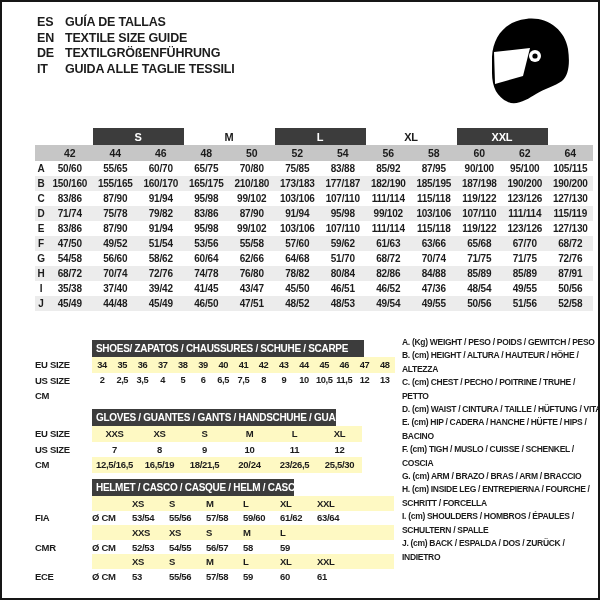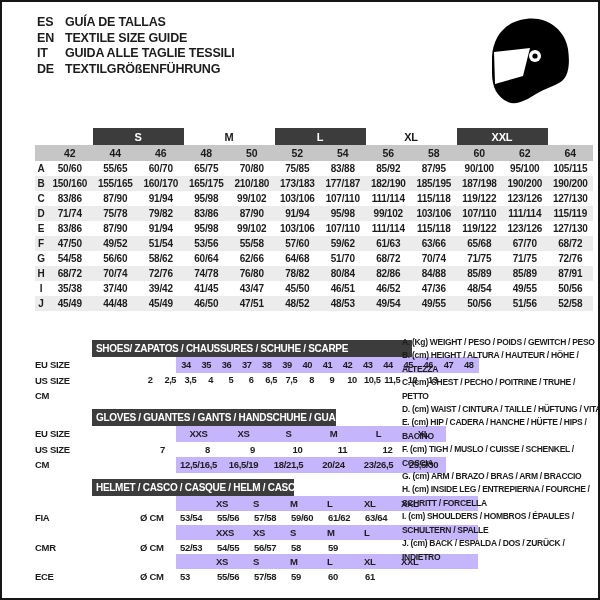--- a/index.html
+++ b/index.html
@@ -23,24 +23,24 @@
   table.apparel tr.group-row td { height:17px; font-size:11px; }
   table.apparel td.dark { background:#3c3c3c; color:#fff; }
   table.apparel tr.sizes-row td { background:#c6c6c6; height:16px; font-size:10.5px; }
   table.apparel tr.stripe td { background:#ececec; }
   
   .section { position:absolute; left:33px; }
   .sec-bar { margin-left:57px; background:#3c3c3c; color:#fff; font-weight:bold;
     font-size:10px; letter-spacing:-0.3px; height:17px; line-height:17px;
     padding-left:4px; box-sizing:border-box; white-space:nowrap; overflow:hidden; }
   .sec-row { display:flex; height:15.5px; align-items:center;
-    font-size:9.5px; font-weight:bold; letter-spacing:-0.3px;gap:48px; }
+    font-size:9.5px; font-weight:bold; letter-spacing:-0.3px; }
   .sec-label { width:57px; }
   .sec-cells { display:flex; height:100%; align-items:center; }
-  .sec-cells.shaded { background:#c4b5fd;margin-left:36px; }
+  .sec-cells.shaded { background:#fef9c3; }
   .shoe-cell  { width:20.2px; text-align:center; font-size:9.3px; letter-spacing:-0.4px; }
   .glove-cell { width:45px;  text-align:center; }
   .helmet-section .sec-row { height:14.6px; }
   .sec-cells.helm { width:302px; }
   .helm-unit { width:40px; }
   .helm-cell { width:37px; text-align:left; }
   
   .legend { position:absolute; left:400px; top:334px; width:200px;
     font-size:8.5px; font-weight:bold; letter-spacing:-0.3px; line-height:13.4px; }
 </style>
@@ -52,26 +52,26 @@
   <div class="langs">
       <div class="lang-row">
         <span class="lang-code">ES</span>
         <span class="lang-title">GUÍA DE TALLAS</span>
       </div>
       <div class="lang-row">
         <span class="lang-code">EN</span>
         <span class="lang-title">TEXTILE SIZE GUIDE</span>
       </div>
       <div class="lang-row">
+        <span class="lang-code">DE</span>
+        <span class="lang-title">TEXTILGRÖßENFÜHRUNG</span>
+      </div>
+      <div class="lang-row">
         <span class="lang-code">IT</span>
         <span class="lang-title">GUIDA ALLE TAGLIE TESSILI</span>
-      </div>
-      <div class="lang-row">
-        <span class="lang-code">DE</span>
-        <span class="lang-title">TEXTILGRÖßENFÜHRUNG</span>
       </div>
     </div>
 
   <div class="helmet-logo">
     <svg viewBox="0 0 80 90" width="80" height="90">
       <path d="M37 2 C58 -1 76 13 79 32 C81 46 80 58 73 64 C66 69 55 72 47 77 C39 82 28 89 19 85 C8 80 3 70 3 56 L3 40 C4 18 18 4 37 2 Z" fill="#000"></path>
       <polygon points="5,35 41,31 34,59 6,67" fill="#fff"></polygon>
       <circle cx="46" cy="39" r="6" fill="#fff"></circle>
       <circle cx="46" cy="39" r="2.6" fill="#000"></circle>
     </svg>
@@ -255,21 +255,21 @@
           <td>49/54</td>
           <td>49/55</td>
           <td>50/56</td>
           <td>51/56</td>
           <td>52/58</td>
         </tr>
       </tbody>
   </table>
 
   <div class="section" style="top:338px">
-    <div class="sec-bar" style="width:320px">SHOES/ ZAPATOS / CHAUSSURES / SCHUHE / SCARPE</div>
+    <div class="sec-bar" style="width:272px">SHOES/ ZAPATOS / CHAUSSURES / SCHUHE / SCARPE</div>
     <div>
         <div class="sec-row">
           <div class="sec-label">EU SIZE</div>
           <div class="sec-cells shaded">
             <div class="shoe-cell">34</div>
             <div class="shoe-cell">35</div>
             <div class="shoe-cell">36</div>
             <div class="shoe-cell">37</div>
             <div class="shoe-cell">38</div>
             <div class="shoe-cell">39</div>

